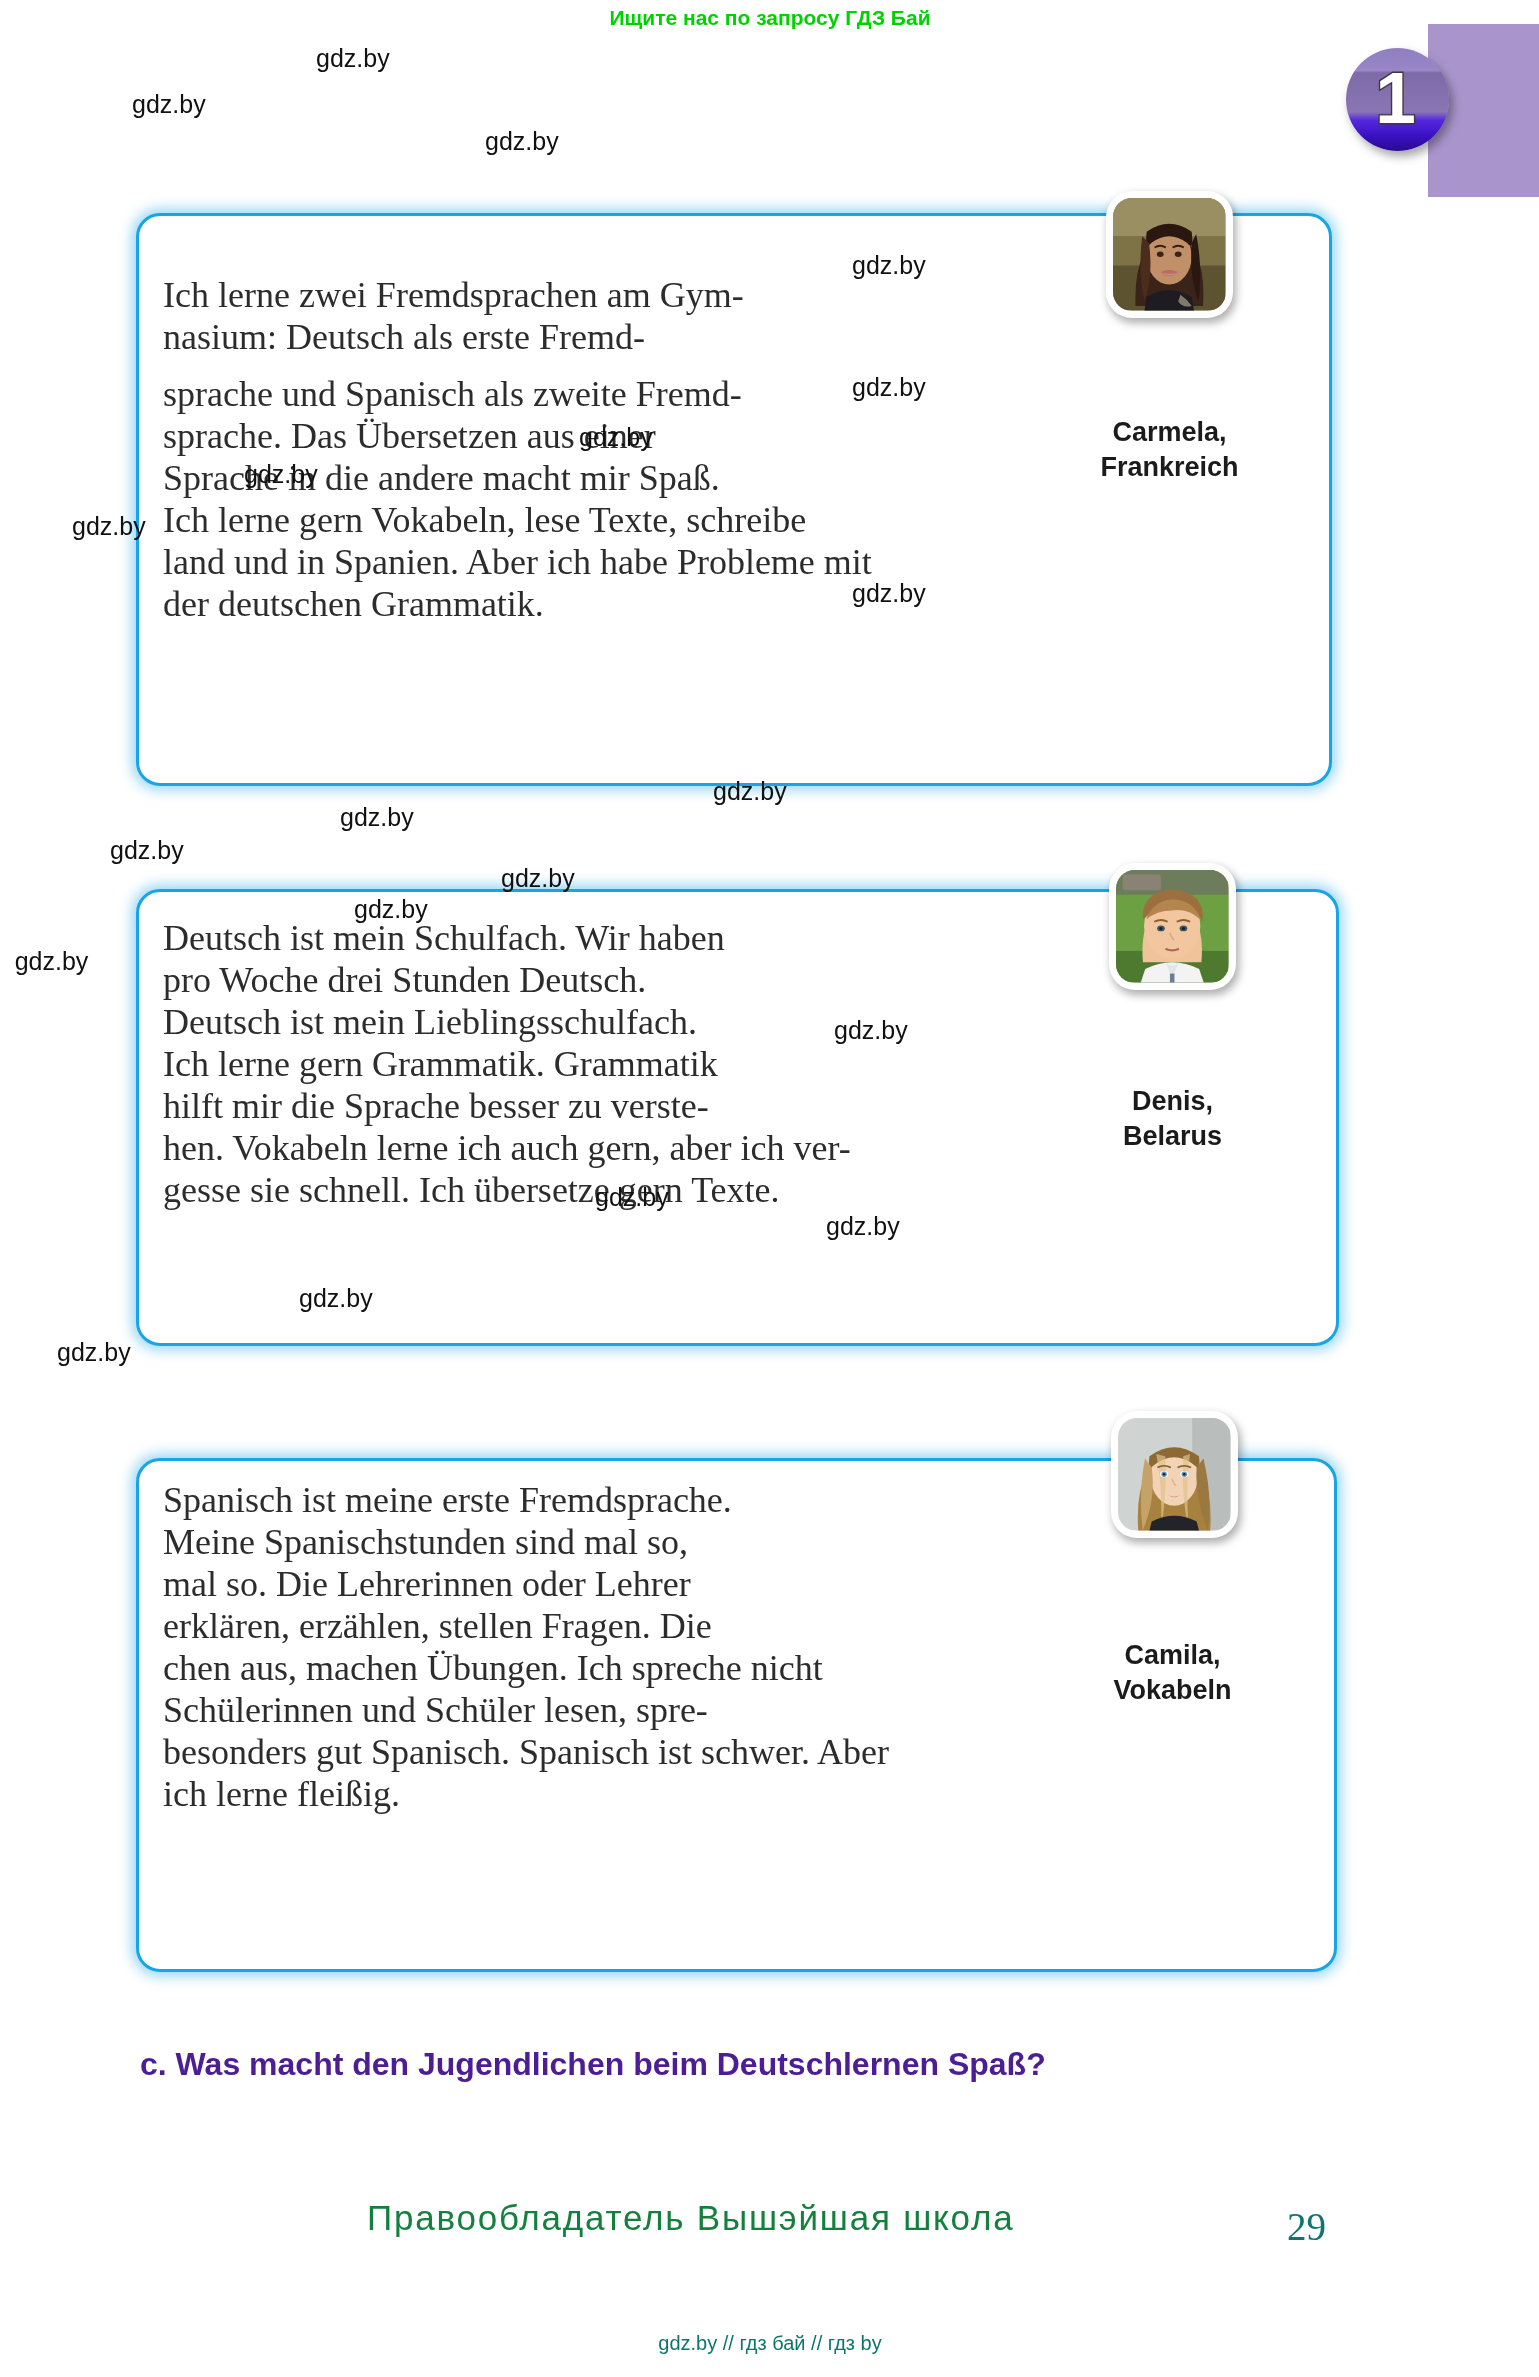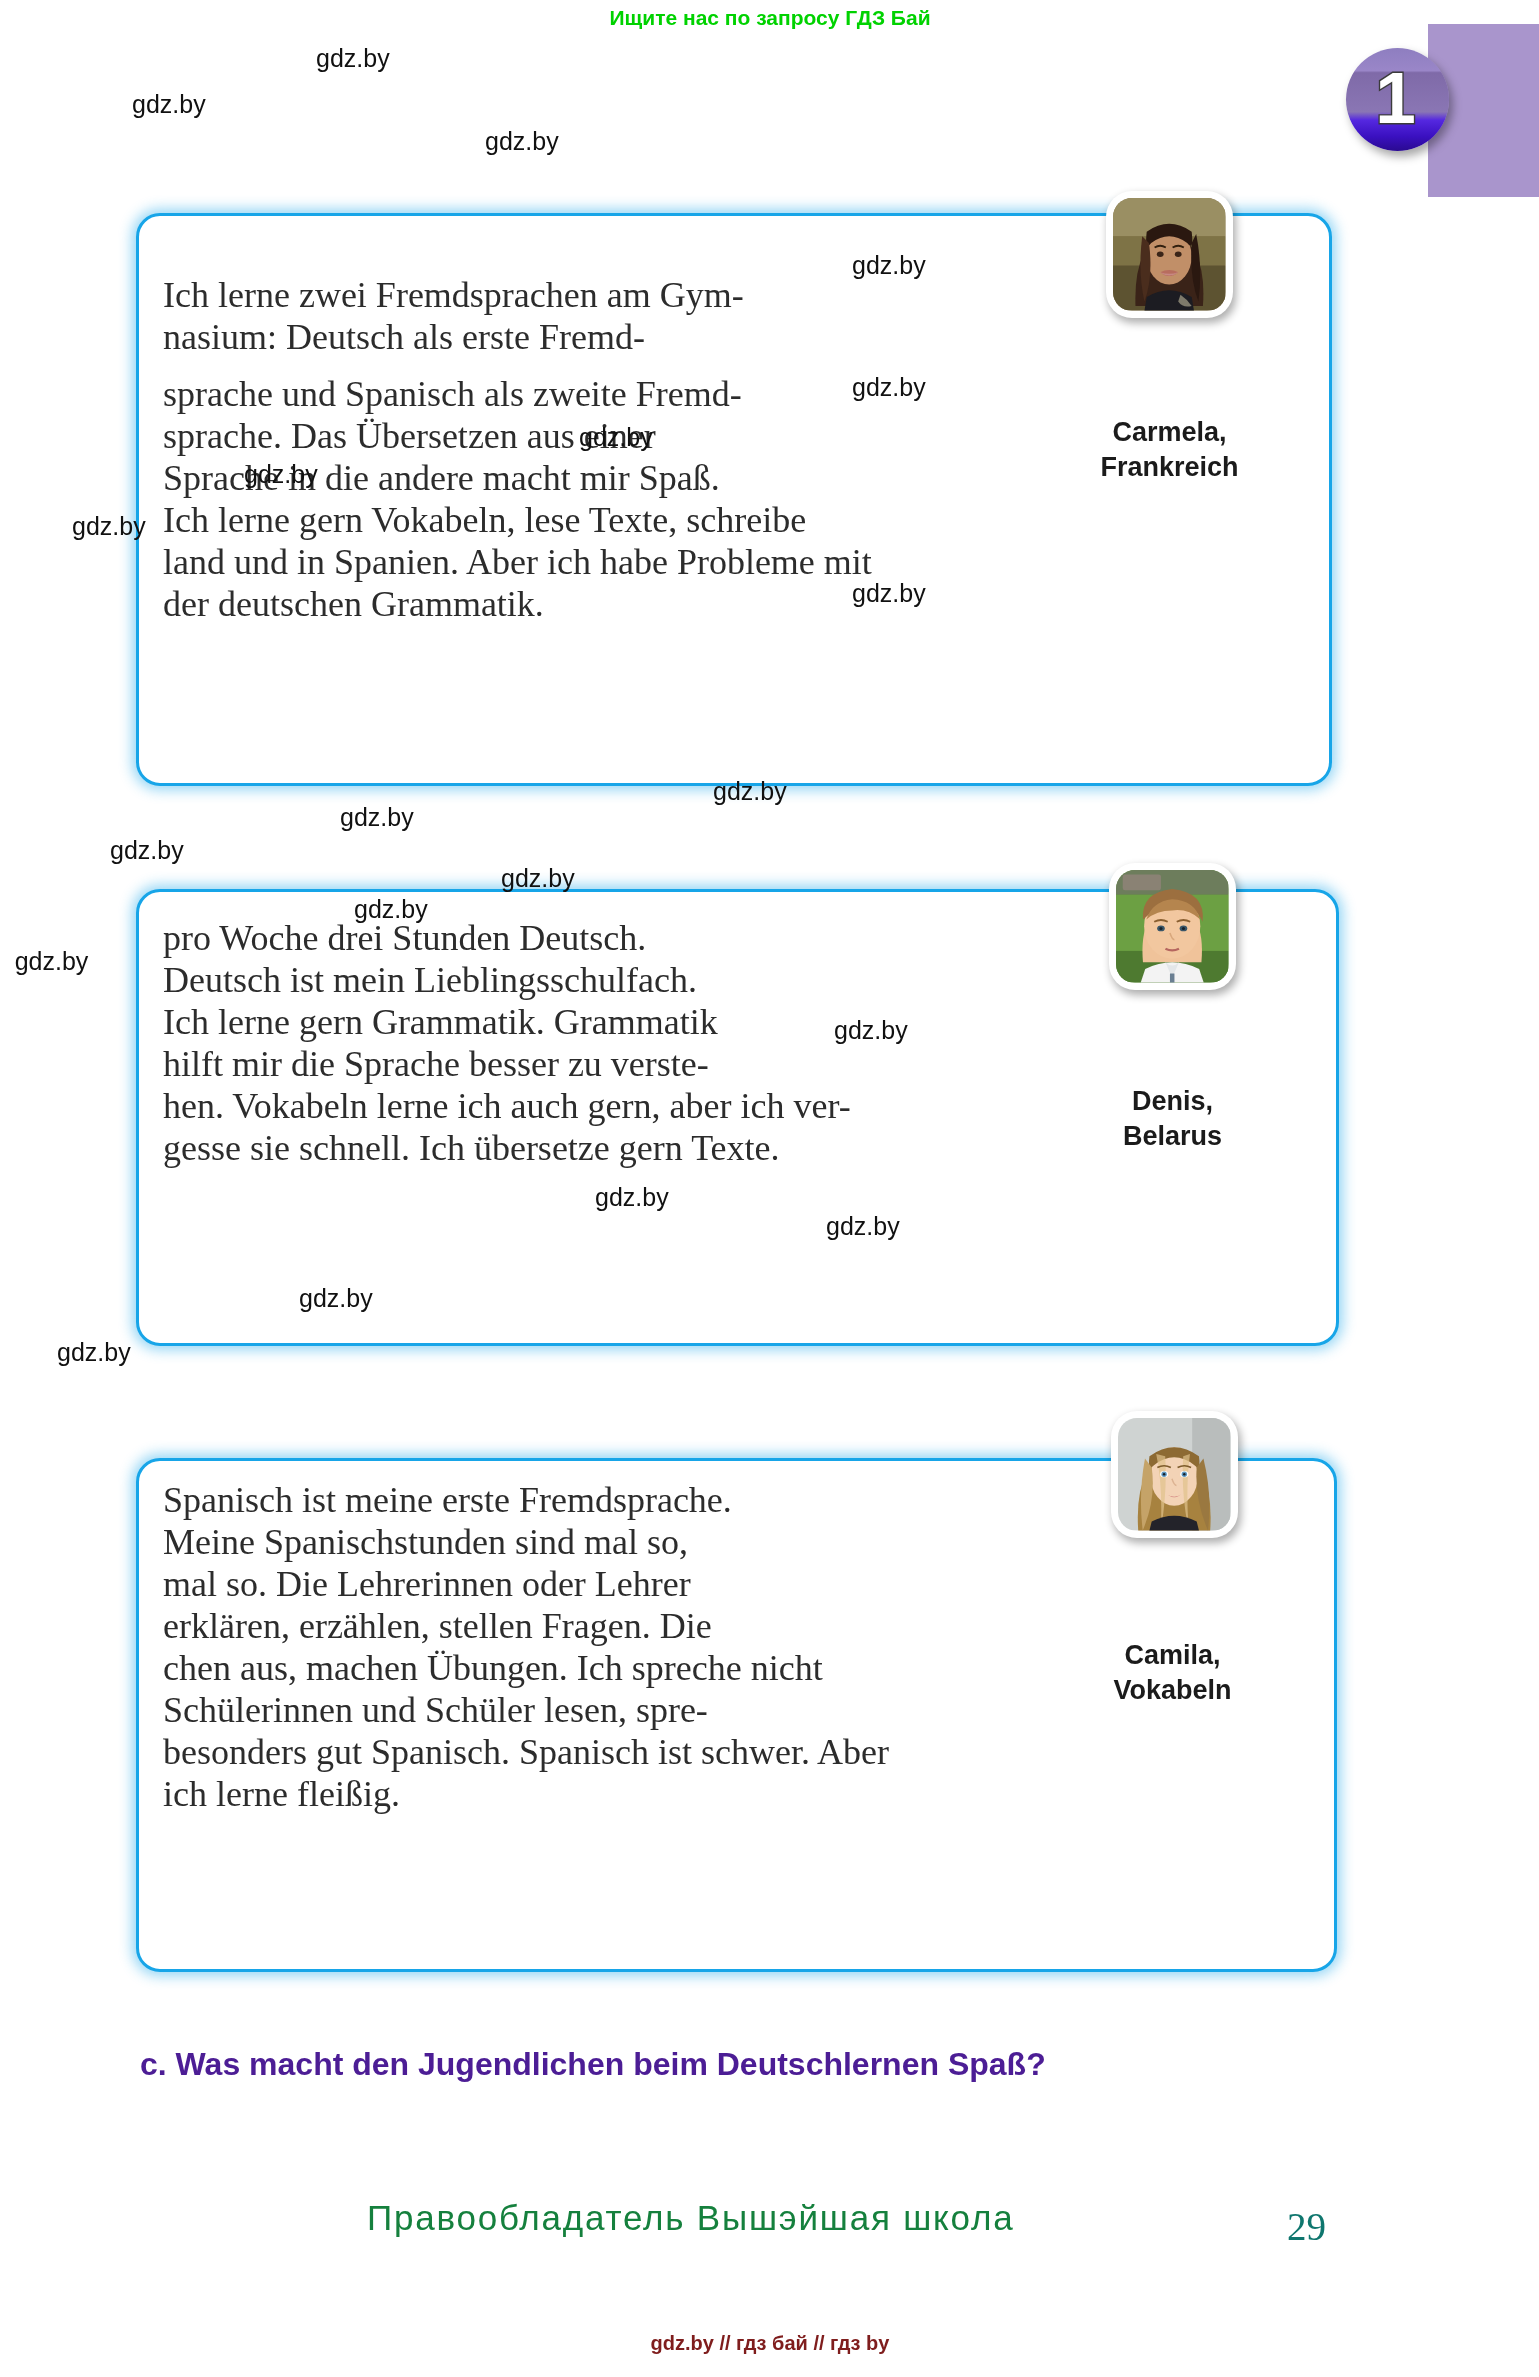--- a/index.html
+++ b/index.html
@@ -37,24 +37,23 @@
     z-index: 45;
     white-space: nowrap;
   }
   .wm-footer-link {
     position: absolute;
     left: 0;
     width: 1540px;
     top: 2332px;
     text-align: center;
     font-size: 20px;
-    color: #7f1d1d;
+    color: #0f766e;
     z-index: 45;
     white-space: nowrap;
-    font-weight: bold;
   }
   .wm-copyright {
     position: absolute;
     left: 367px;
     top: 2198px;
     font-size: 35px;
     letter-spacing: 1.8px;
     color: #15803d;
     white-space: nowrap;
     z-index: 30;
@@ -226,20 +225,21 @@
   </div>
 </div>
 <div class="photo-caption" style="left:1073px; top:415px;">
   <div>Carmela,</div>
   <div>Frankreich</div>
 </div>
 
 <div class="speech-box" style="left:136px; top:889px; width:1203px; height:457px;"></div>
 
 <div class="speech-text" style="left:163px; top:918px; width:1153px;">
+  <p style="width:902px;">Deutsch ist mein Schulfach. Wir haben</p>
   <p style="width:902px;">pro Woche drei Stunden Deutsch.</p>
   <p style="width:902px;">Deutsch ist mein Lieblingsschulfach.</p>
   <p style="width:902px;">Ich lerne gern Grammatik. Grammatik</p>
   <p style="width:902px;">hilft mir die Sprache besser zu verste-</p>
   <p>hen. Vokabeln lerne ich auch gern, aber ich ver-</p>
   <p class="last">gesse sie schnell. Ich übersetze gern Texte.</p>
 </div>
 
 <div class="photo-frame" style="left:1109px; top:863px;">
   <div class="photo-inner">

